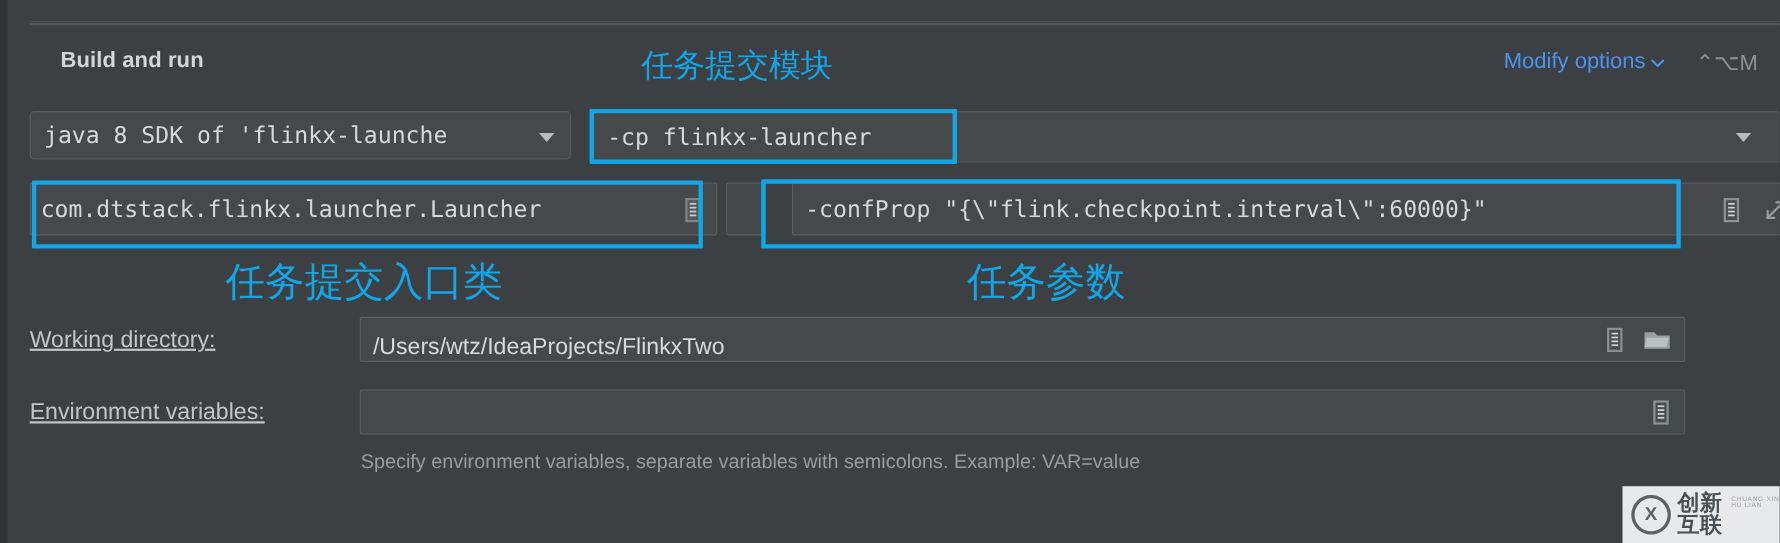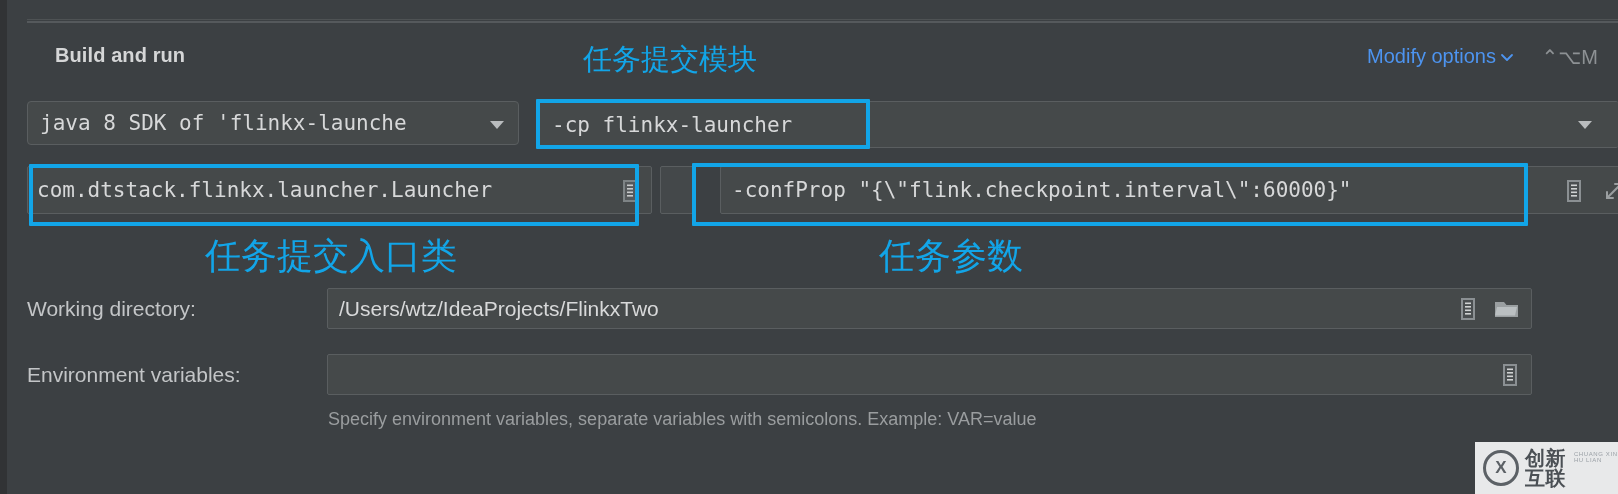--- a/index.html
+++ b/index.html
@@ -113,27 +113,29 @@
     position: absolute;
     display: inline-block;
   }
 
   
   .row-label {
     position: absolute;
     font-size: 21px;
     color: #c3c5c7;
     white-space: nowrap;
+    text-decoration: underline;
   }
   #wd-label { left: 27px; top: 297px; }
   #env-label { left: 27px; top: 363px; }
 
   #wd-field {
     left: 327px; top: 288px; width: 1205px; height: 41px;
     padding-left: 11px;
+    align-items: flex-end;
   }
   #env-field {
     left: 327px; top: 354px; width: 1205px; height: 41px;
   }
   .sans-value {
     font-size: 21px; color: #d8d9da;
     font-family: "Liberation Sans", sans-serif;
     white-space: pre;
   }
   .hint {

